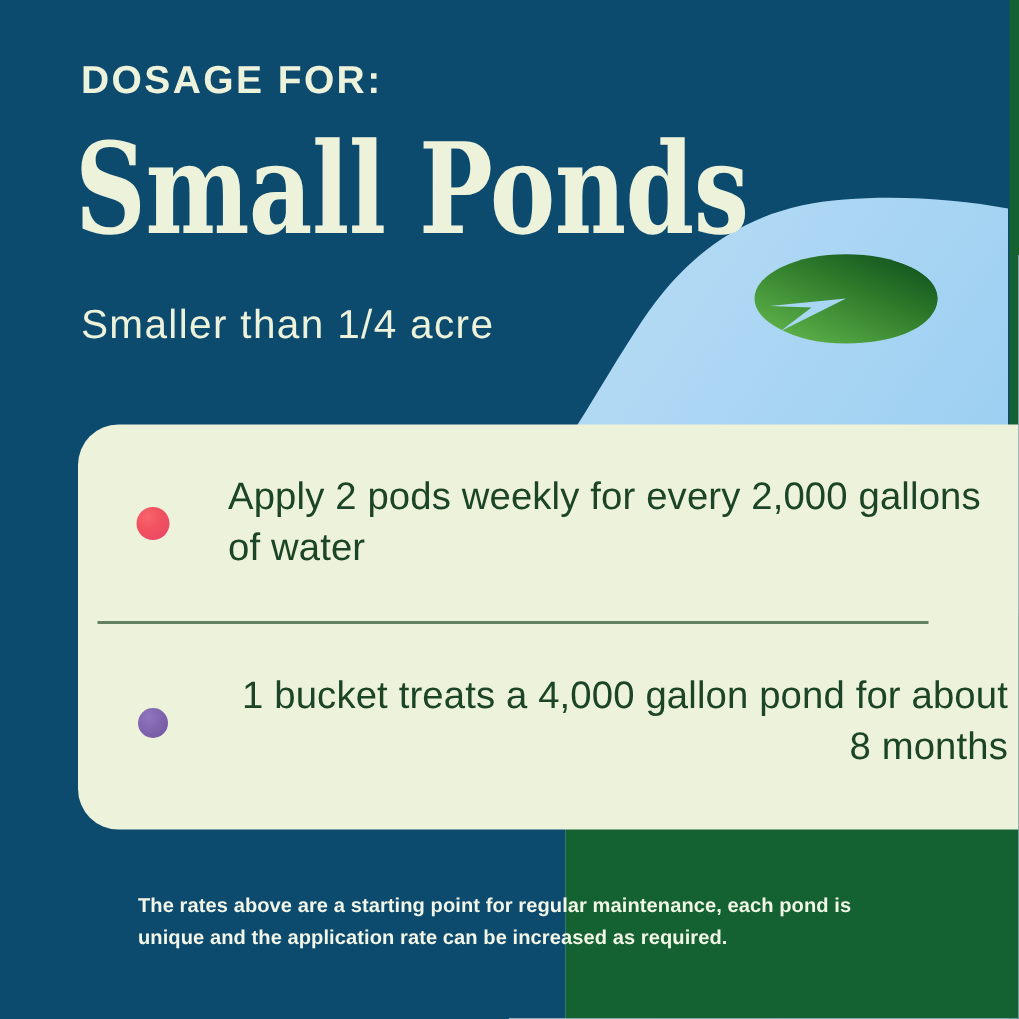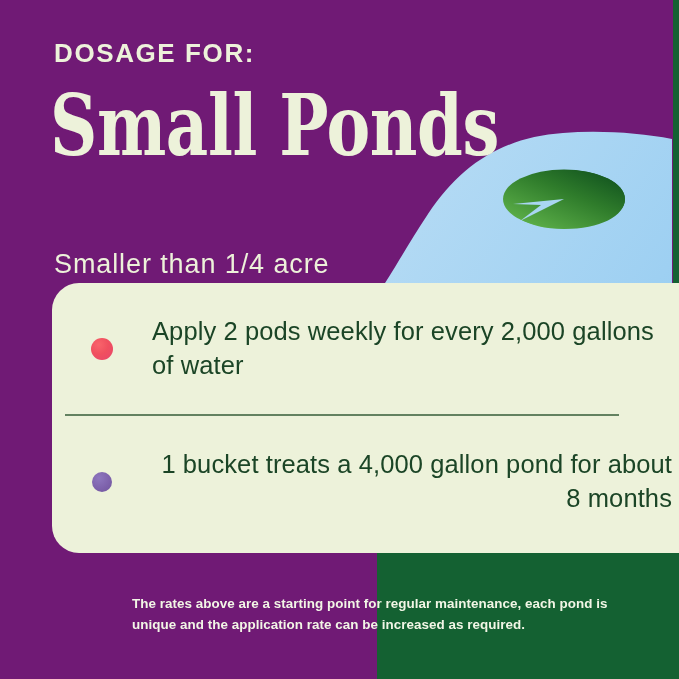--- a/index.html
+++ b/index.html
@@ -5,21 +5,21 @@
   html, body {
     margin: 0;
     padding: 0;
     background: #ffffff;
   }
   #poster {
     position: relative;
     width: 679px;
     height: 679px;
     overflow: hidden;
-    background: #701a75;
+    background: #0c4a6e;
     font-family: "Liberation Sans", sans-serif;
     -webkit-font-smoothing: antialiased;
   }
 
   
   .deco-layer {
     position: absolute;
     inset: 0;
     width: 679px;
     height: 679px;
@@ -56,21 +56,20 @@
   .subhead {
     position: absolute;
     left: 54px;
     top: 203px;
     font-size: 27px;
     font-weight: normal;
     letter-spacing: 0.9px;
     color: #EDF2DA;
     line-height: 1;
     white-space: nowrap;
-    margin-top: 48px;
   }
 
   
   .card {
     position: absolute;
     left: 52px;
     top: 283px;
     width: 660px;
     height: 270px;
     background: #EDF2DA;
@@ -133,21 +132,20 @@
   .footnote {
     position: absolute;
     left: 92px;
     top: 594px;
     width: 520px;
     font-size: 13.4px;
     font-weight: bold;
     line-height: 1.55;
     color: #F2F6E6;
     letter-spacing: 0.05px;
-    margin-left: 40px;
   }
 </style>
 </head>
 <body>
 
 <div id="poster">
 
   <svg class="deco-layer" viewBox="0 0 679 679" width="679" height="679">
     <defs>
       <linearGradient id="waterGrad" x1="0.15" y1="0.1" x2="0.85" y2="1">

